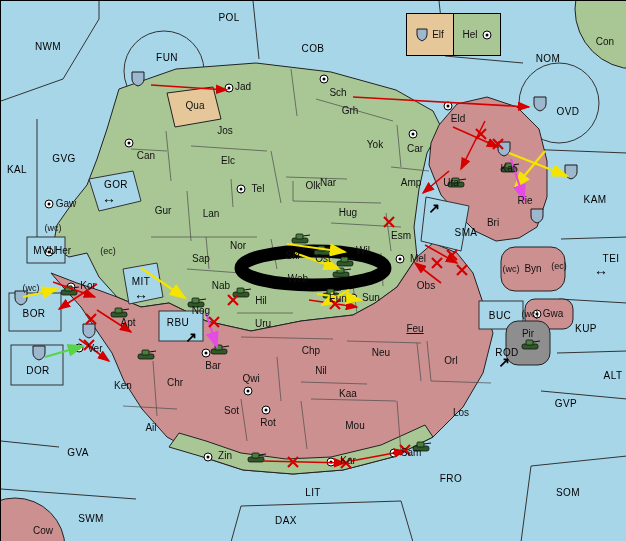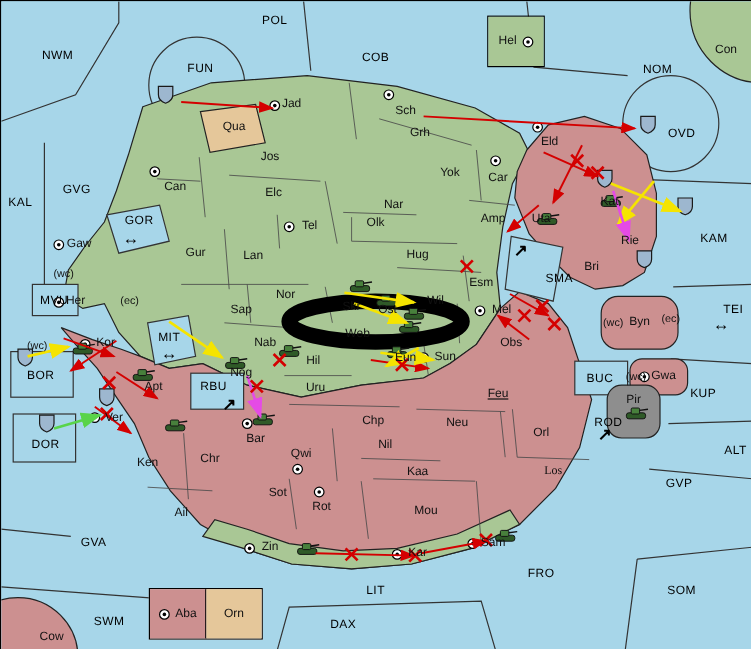--- a/index.html
+++ b/index.html
@@ -348,21 +348,21 @@
       <span class="prov" style="left: 194px; top: 105px;">Qua</span>
       <span class="prov" style="left: 349px; top: 110px;">Grh</span>
       <span class="prov" style="left: 457px; top: 118px;">Eld</span>
       <span class="prov" style="left: 145px; top: 155px;">Can</span>
       <span class="prov" style="left: 224px; top: 130px;">Jos</span>
       <span class="prov" style="left: 374px; top: 144px;">Yok</span>
       <span class="prov" style="left: 414px; top: 148px;">Car</span>
       <span class="prov" style="left: 450px; top: 166px; margin-top: 16px;">Uta</span>
       <span class="prov" style="left: 507px; top: 168px;">Kat</span>
       <span class="prov" style="left: 227px; top: 160px;">Elc</span>
-      <span class="prov" style="left: 307px; top: 170px; padding-left: 40px;">Nar</span>
+      <span class="prov" style="left: 307px; top: 182px; padding-left: 40px;">Nar</span>
       <span class="prov" style="left: 312px; top: 185px;">Olk</span>
       <span class="prov" style="left: 410px; top: 182px;">Amp</span>
       <span class="prov" style="left: 65px; top: 203px;">Gaw</span>
       <span class="prov" style="left: 162px; top: 210px;">Gur</span>
       <span class="prov" style="left: 210px; top: 213px;">Lan</span>
       <span class="prov" style="left: 257px; top: 188px;">Tel</span>
       <span class="prov" style="left: 347px; top: 212px;">Hug</span>
       <span class="prov" style="left: 492px; top: 222px;">Bri</span>
       <span class="prov" style="left: 524px; top: 200px;">Rie</span>
       <span class="prov" style="left: 62px; top: 250px;">Her</span>
@@ -393,56 +393,50 @@
       <span class="prov" style="left: 250px; top: 378px;">Qwi</span>
       <span class="prov" style="left: 320px; top: 370px;">Nil</span>
       <span class="prov" style="left: 380px; top: 352px;">Neu</span>
       <span class="prov" style="left: 450px; top: 360px;">Orl</span>
       <span class="prov" style="left: 122px; top: 385px;">Ken</span>
       <span class="prov" style="left: 174px; top: 382px;">Chr</span>
       <span class="prov" style="left: 347px; top: 393px;">Kaa</span>
       <span class="prov" style="left: 220px; top: 410px; padding-left: 21px;">Sot</span>
       <span class="prov" style="left: 267px; top: 422px;">Rot</span>
       <span class="prov" style="left: 354px; top: 425px;">Mou</span>
-      <span class="prov" style="left: 460px; top: 392px; font-family: Liberation Serif, serif;">Los</span>
+      <span class="prov" style="left: 460px; top: 412px;">Los</span>
       <span class="prov" style="left: 150px; top: 427px;">Ail</span>
       <span class="prov" style="left: 224px; top: 455px;">Zin</span>
       <span class="prov" style="left: 347px; top: 460px;">Kar</span>
       <span class="prov" style="left: 410px; top: 452px;">Sam</span>
       <span class="prov" style="left: 42px; top: 530px;">Cow</span>
       <span class="coast" style="left: 52px; top: 227px;">(wc)</span>
       <span class="coast" style="left: 107px; top: 250px;">(ec)</span>
       <span class="coast" style="left: 510px; top: 268px;">(wc)</span>
       <span class="coast" style="left: 558px; top: 265px;">(ec)</span>
       <span class="coast" style="left: 529px; top: 313px;">(wc)</span>
       <span class="coast" style="left: 30px; top: 287px;">(wc)</span>
       <span class="strait" style="left: 108px; top: 197px;">↔</span>
       <span class="strait" style="left: 140px; top: 293px;">↔</span>
       <span class="strait" style="left: 600px; top: 269px;">↔</span>
       <span class="strait" style="left: 433px; top: 207px;">↗</span>
       <span class="strait" style="left: 190px; top: 336px;">↗</span>
       <span class="strait" style="left: 503px; top: 361px;">↗</span>
     </div>
 
   <div class="legend" id="legend-top" style="left:405px;top:12px">
+    <div class="cell tan">
+      <svg class="mini-icon" width="12" height="14" viewBox="-6 -7 12 14">
+        <path d="M-5,-6 L5,-6 L5,0 Q5,4 0,6 Q-5,4 -5,0 Z" fill="#9db7cf" stroke="#1a1a1a"></path>
+      </svg>
+      <span>Elf</span>
+    </div>
     <div class="cell green">
       <span>Hel</span>
       <svg class="mini-icon" width="10" height="10" viewBox="-5 -5 10 10">
         <circle r="4" fill="#fff" stroke="#000"></circle>
           <circle r="1.5" fill="#000"></circle>
       </svg>
     </div>
   </div>
 
-  <div class="legend" id="legend-bottom" style="left:123px;top:489px">
-    <div class="cell pink">
-      <svg class="mini-icon" width="10" height="10" viewBox="-5 -5 10 10">
-        <circle r="4" fill="#fff" stroke="#000"></circle>
-          <circle r="1.5" fill="#000"></circle>
-      </svg>
-      <span>Aba</span>
-    </div>
-    <div class="cell tan">
-      <span>Orn</span>
-    </div>
-  </div>
 
 </div>
 
 </body></html>

